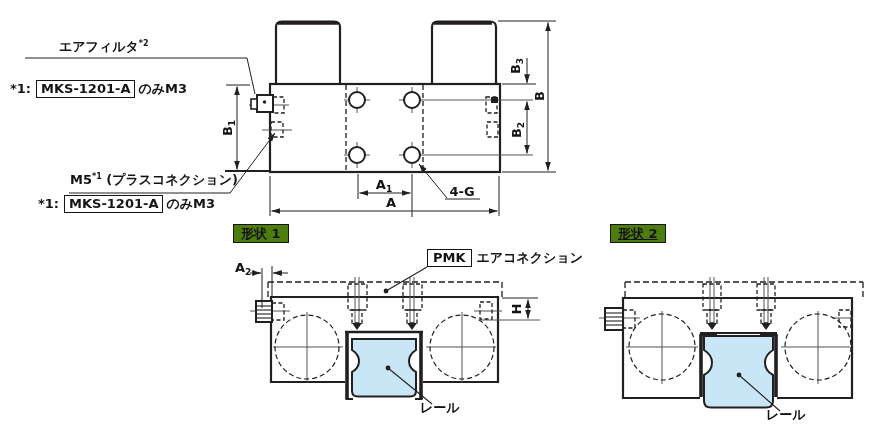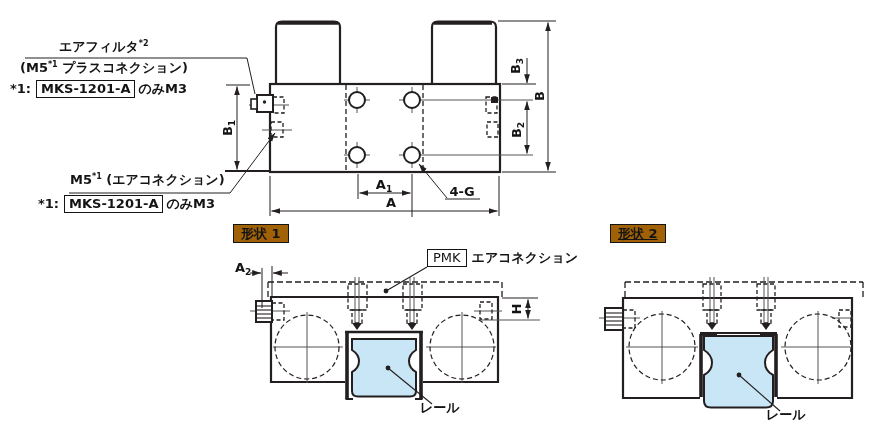--- a/index.html
+++ b/index.html
@@ -4,22 +4,22 @@
 <style>
   html,body{margin:0;padding:0;background:#fff;}
   #stage{
     position:relative;width:875px;height:447px;background:#fff;overflow:hidden;
     font-family:"DejaVu Sans","Liberation Sans",sans-serif;color:#141414;
   }
   #drawing{position:absolute;left:0;top:0;}
   .txt{position:absolute;white-space:nowrap;font-size:13px;font-weight:600;line-height:1.25;color:#141414;}
   .txt sup{font-size:8px;font-weight:600;vertical-align:super;line-height:0;}
   .boxed{display:inline-block;border:1.7px solid #141414;padding:0 4px;font-weight:bold;line-height:1.2;margin:0 3px;text-align:right;}
-  .shape-title{border:1.9px solid #141414;padding:1px 7px;font-weight:bold;font-size:13px;background:#a16207;}
-  .pmk-box{display:inline-block;border:1.9px solid #141414;padding:0 5px;font-weight:normal;font-size:13px;margin-right:5px;background:#fff;}
+  .shape-title{border:1.9px solid #141414;padding:1px 7px;font-weight:bold;font-size:13px;background:#4d7c0f;}
+  .pmk-box{display:inline-block;border:1.9px solid #141414;padding:0 5px;font-weight:bold;font-size:13px;margin-right:5px;background:#fff;}
   .mk{margin-right:2px;}
   svg text.dim{font-family:"DejaVu Sans","Liberation Sans",sans-serif;font-size:13px;font-weight:600;fill:#141414;}
   svg text .sub{font-size:9px;}
 </style>
 </head>
 <body>
 
 <div id="stage">
 
 <svg id="drawing" width="875" height="447" viewBox="0 0 875 447">
@@ -272,31 +272,28 @@
       <line x1="739" y1="375" x2="780" y2="411"></line>
       <circle cx="739" cy="375" r="2.4" fill="#231f20" stroke="none"></circle>
     </g>
   </g>
 </svg>
 
 <div class="txt" style="left:24px;top:39px;margin-left:35px;">
   <span>エアフィルタ</span><sup>*2</sup>
 </div>
 
-<div class="txt" style="left:20px;top:60px;">
-  <span>(M5</span><sup>*1</sup><span> プラスコネクション)</span>
-</div>
 
 <div class="txt" style="left:10px;top:80px;">
   <span class="mk">*1:</span><span class="boxed">MKS-1201-A</span><span>のみM3</span>
 </div>
 
 
 <div class="txt" style="left:70px;top:172px;">
-  <span>M5</span><sup>*1</sup><span> (エアコネクション)</span>
+  <span>M5</span><sup>*1</sup><span> (プラスコネクション)</span>
 </div>
 
 <div class="txt" style="left:38px;top:195px;">
   <span class="mk">*1:</span><span class="boxed">MKS-1201-A</span><span>のみM3</span>
 </div>
 
 <div class="txt" style="left:233px;top:226px;">
   <span class="shape-title">形状 1</span>
 </div>
 

